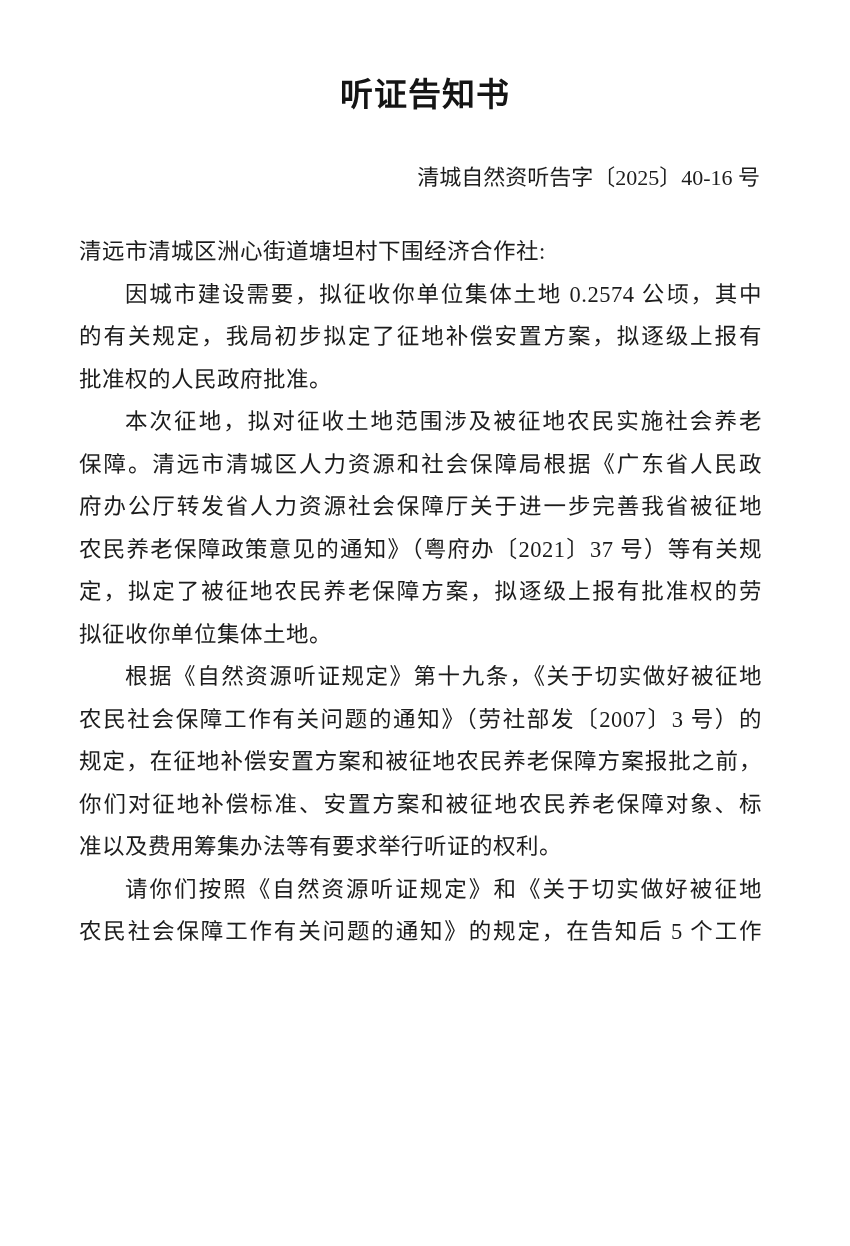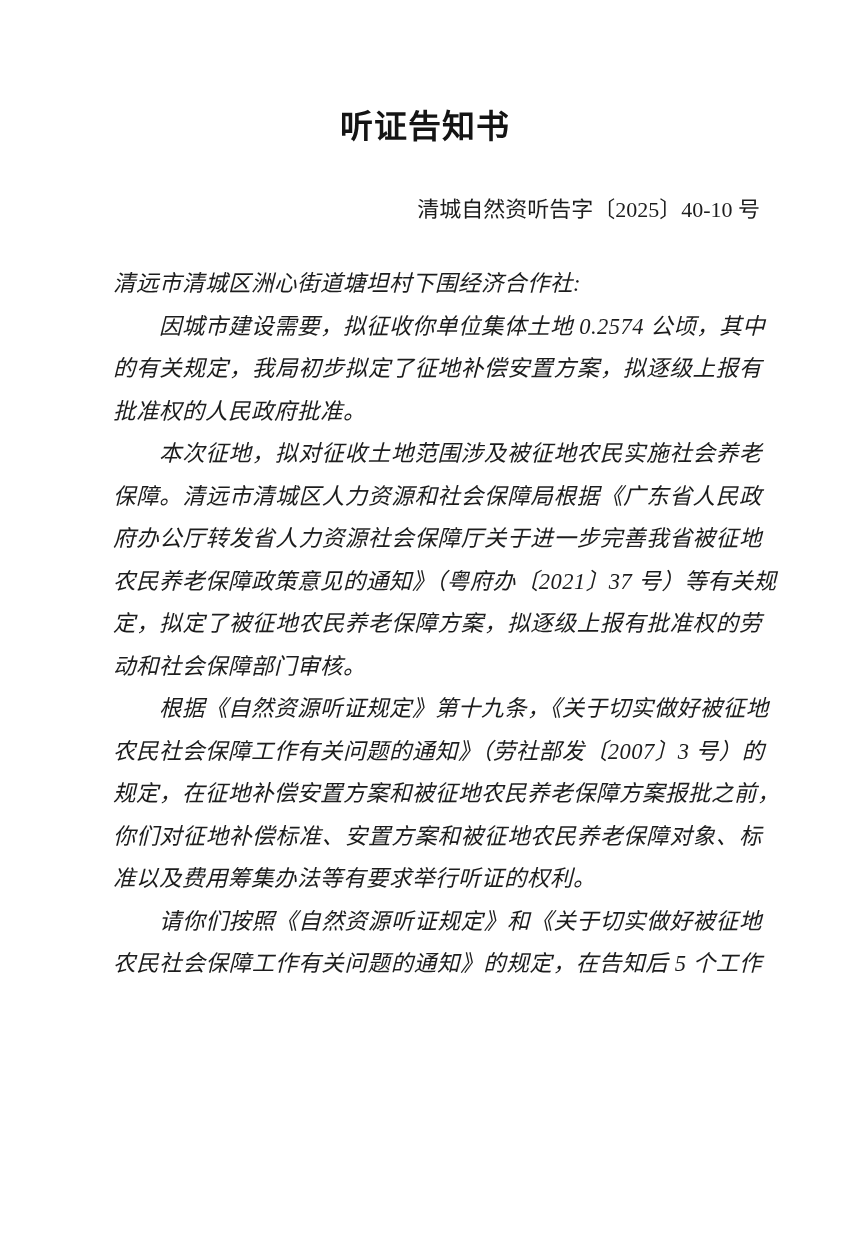--- a/index.html
+++ b/index.html
@@ -11,42 +11,41 @@
     position: relative;
     width: 850px;
     height: 1246px;
     background: #ffffff;
     overflow: hidden;
     font-family: "Liberation Serif", "DejaVu Serif", serif;
     color: #1c1c1c;
   }
   .doc-title {
     margin: 0;
-    padding-top: 108px;
+    padding-top: 76px;
     text-align: center;
     font-size: 33px;
     line-height: 38px;
     font-weight: 700;
     letter-spacing: 1px;
     color: #141414;
   }
   .doc-number {
     margin-top: 50px;
     padding-right: 90px;
     text-align: right;
     font-size: 22px;
     line-height: 28px;
     color: #1c1c1c;
     white-space: nowrap;
   }
   .doc-body {
     margin-top: 39px;
-    margin-left: 113px;
+    margin-left: 79px;
     margin-right: 88px;
-    font-style: italic;
   }
   .line {
     font-size: 22.5px;
     line-height: 42.5px;
     height: 42.5px;
     white-space: nowrap;
     text-align: justify;
     text-align-last: justify;
     letter-spacing: 0.5px;
   }
@@ -58,33 +57,33 @@
     text-indent: 46px;
   }
 </style>
 </head>
 <body>
 
 <div class="page">
 
   <h1 class="doc-title">听证告知书</h1>
 
-  <div class="doc-number">清城自然资听告字〔2025〕40-10 号</div>
+  <div class="doc-number">清城自然资听告字〔2025〕40-16 号</div>
 
   <div class="doc-body">
     <div class="line short">清远市清城区洲心街道塘坦村下围经济合作社:</div>
     <div class="line indent">因城市建设需要，拟征收你单位集体土地 0.2574 公顷，其中</div>
     <div class="line">的有关规定，我局初步拟定了征地补偿安置方案，拟逐级上报有</div>
     <div class="line short">批准权的人民政府批准。</div>
     <div class="line indent">本次征地，拟对征收土地范围涉及被征地农民实施社会养老</div>
     <div class="line">保障。清远市清城区人力资源和社会保障局根据《广东省人民政</div>
     <div class="line">府办公厅转发省人力资源社会保障厅关于进一步完善我省被征地</div>
     <div class="line">农民养老保障政策意见的通知》（粤府办〔2021〕37 号）等有关规</div>
     <div class="line">定，拟定了被征地农民养老保障方案，拟逐级上报有批准权的劳</div>
-    <div class="line short">动和社会保障部门审核。</div>
+    <div class="line short">拟征收你单位集体土地。</div>
     <div class="line indent">根据《自然资源听证规定》第十九条，《关于切实做好被征地</div>
     <div class="line">农民社会保障工作有关问题的通知》（劳社部发〔2007〕3 号）的</div>
     <div class="line">规定，在征地补偿安置方案和被征地农民养老保障方案报批之前，</div>
     <div class="line">你们对征地补偿标准、安置方案和被征地农民养老保障对象、标</div>
     <div class="line short">准以及费用筹集办法等有要求举行听证的权利。</div>
     <div class="line indent">请你们按照《自然资源听证规定》和《关于切实做好被征地</div>
     <div class="line">农民社会保障工作有关问题的通知》的规定，在告知后 5 个工作</div>
   </div>
 
 </div>

